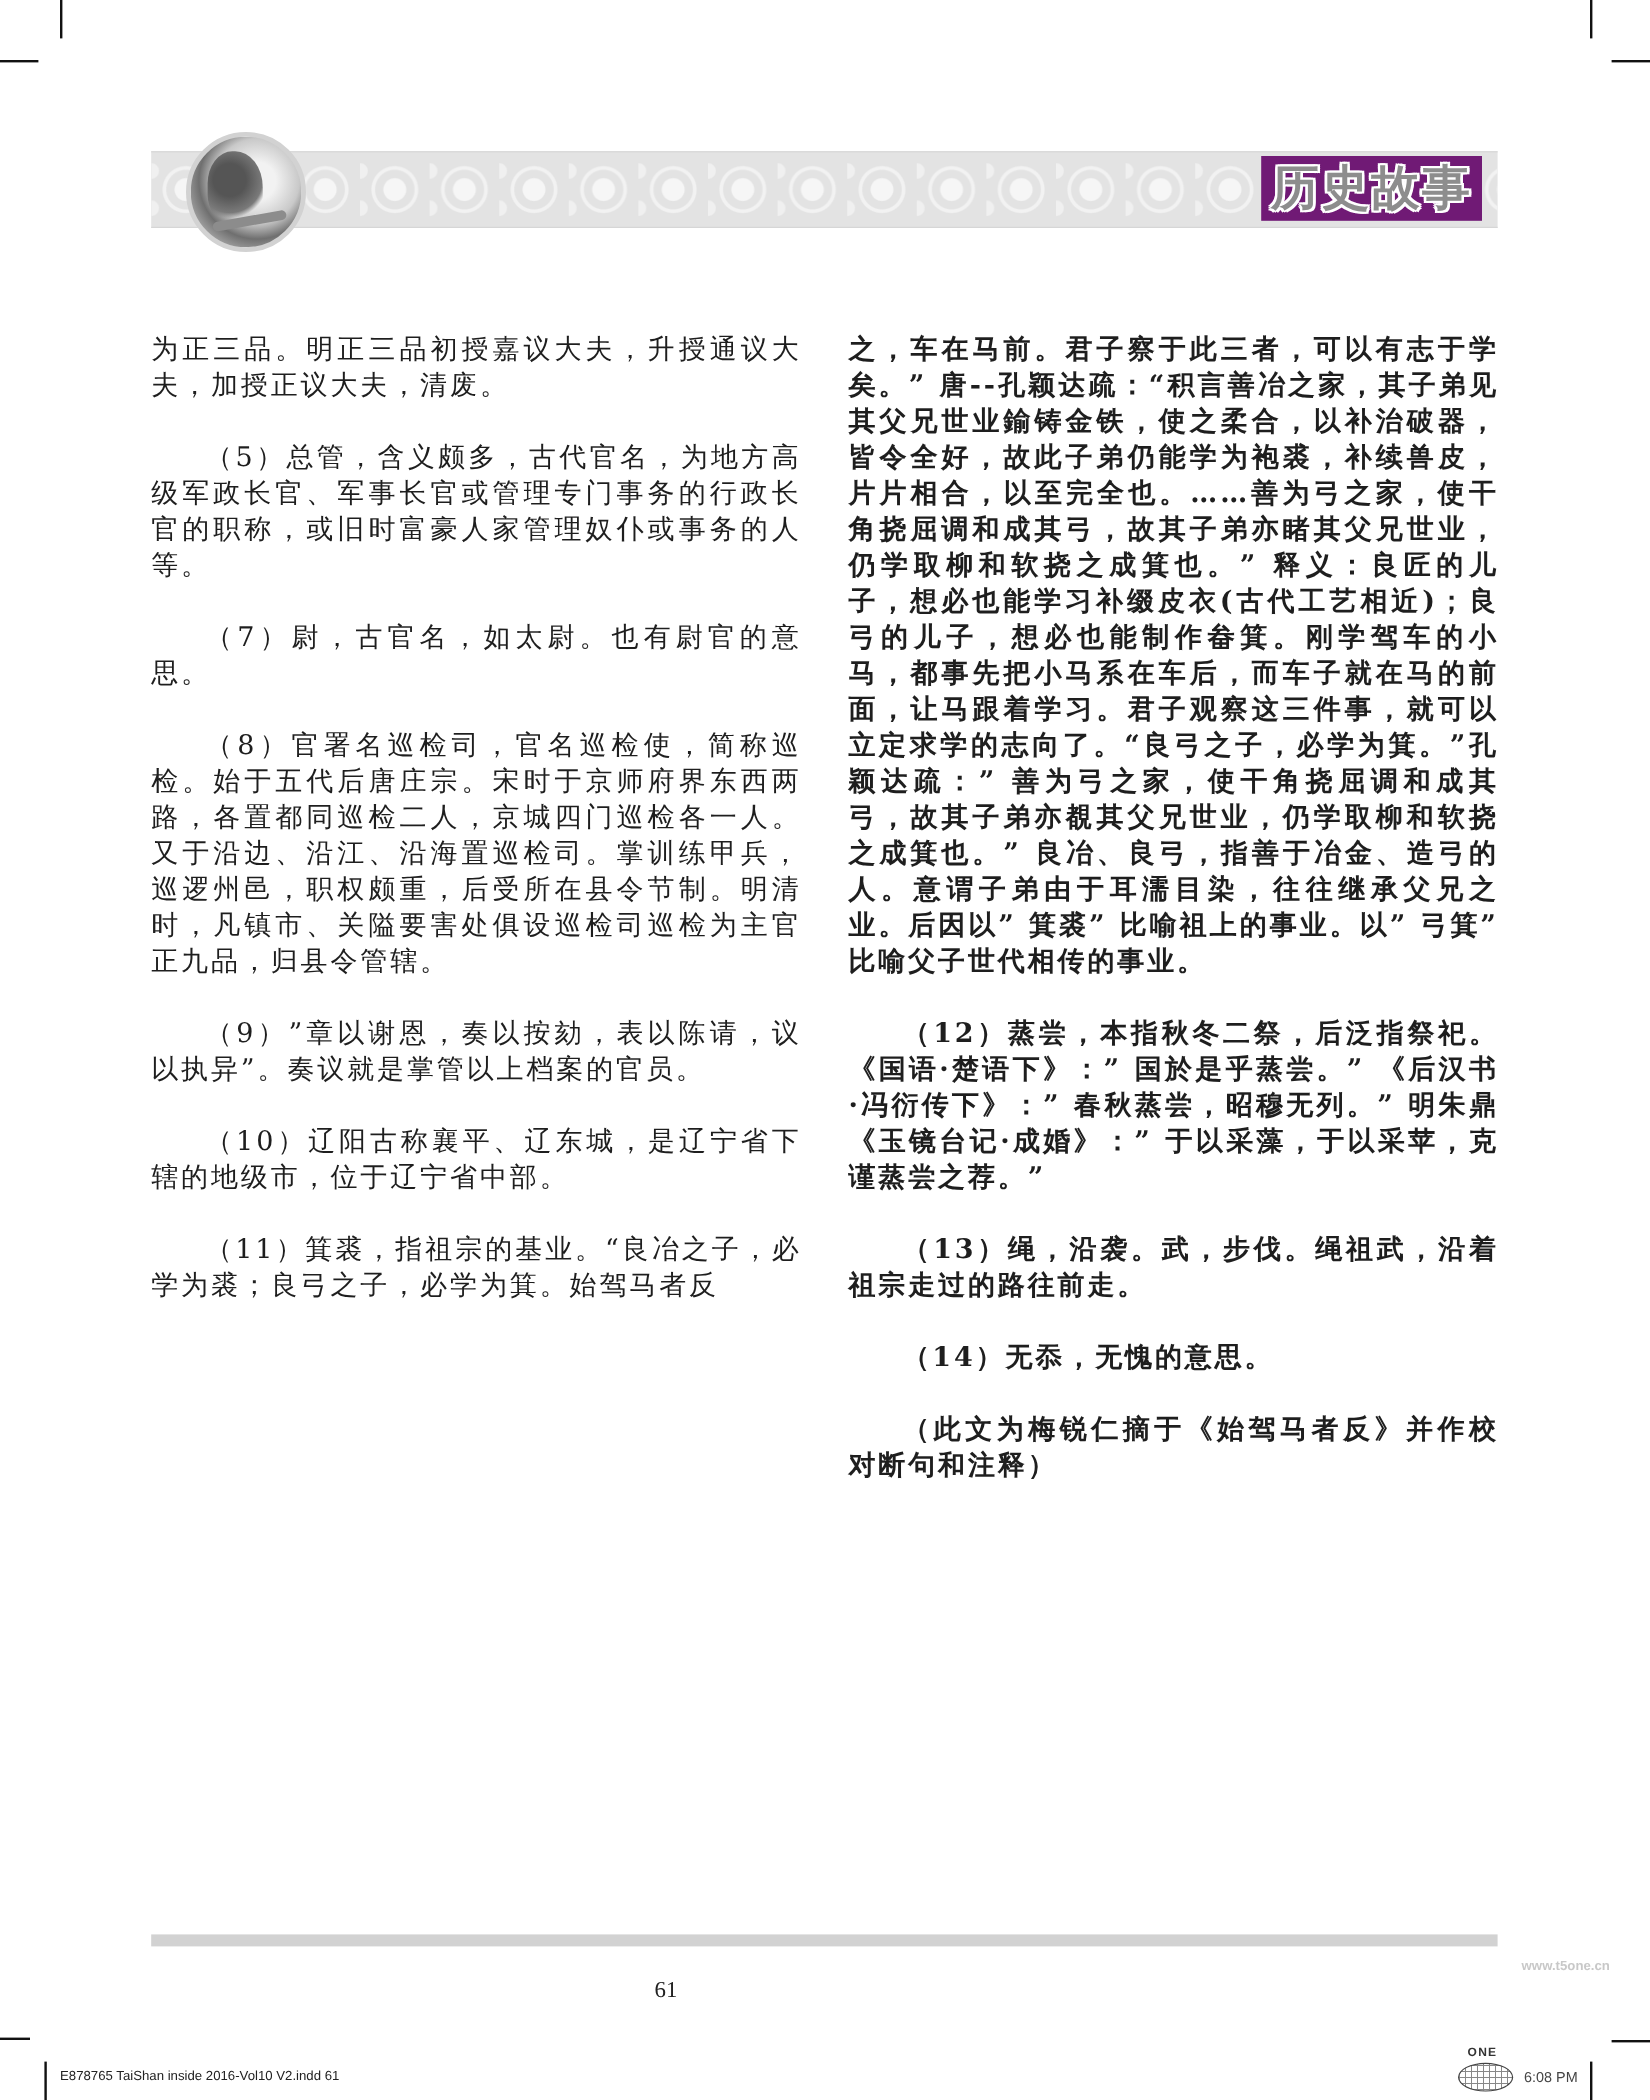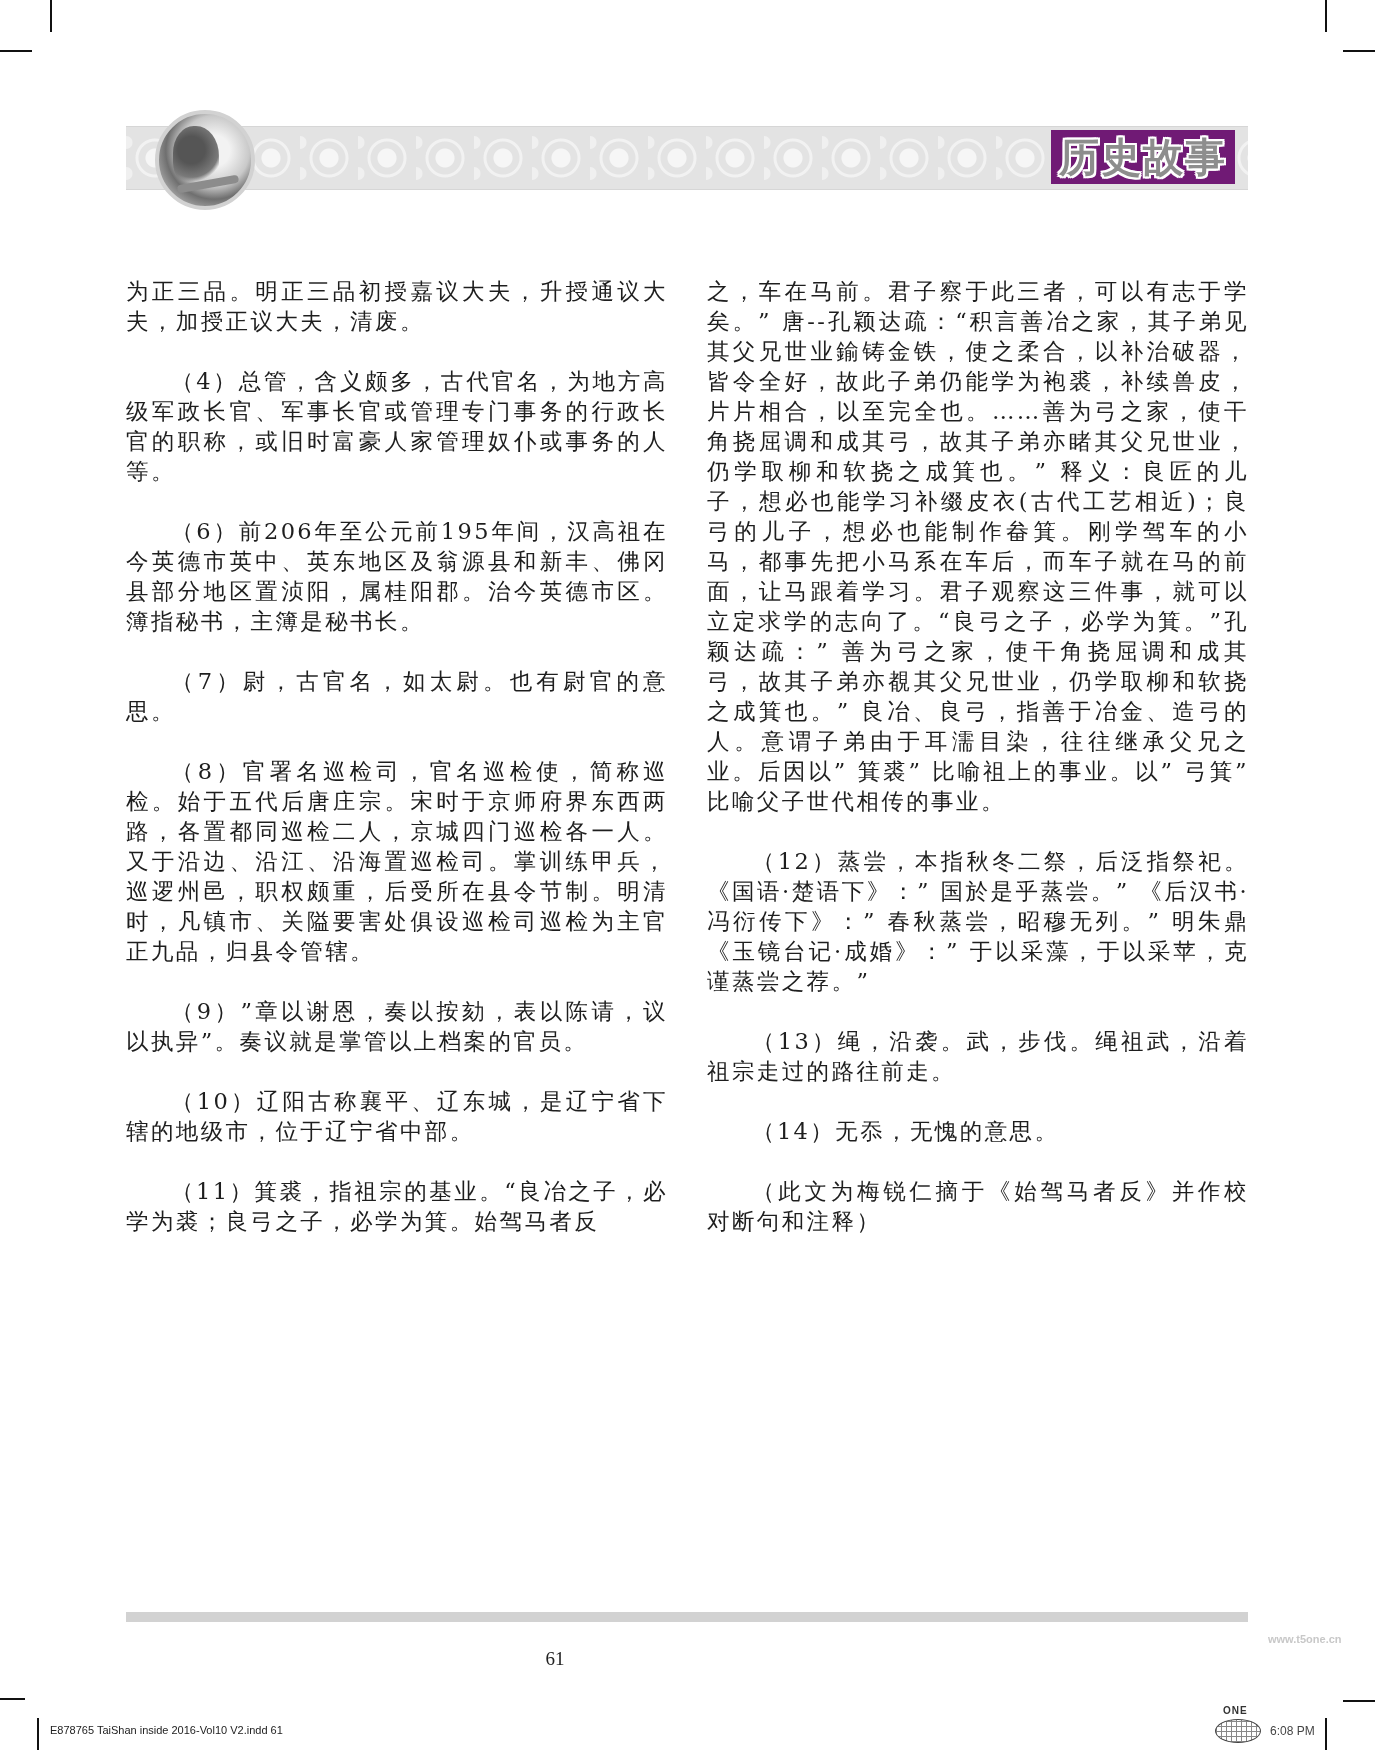--- a/index.html
+++ b/index.html
@@ -19,21 +19,21 @@
       border: 4px solid #d2d2d2; box-sizing: border-box; }
     .header-photo .tree { position: absolute; left: 14px; top: 12px; width: 46px; height: 60px; border-radius: 45% 50% 30% 40%;
       background: radial-gradient(circle at 40% 40%, #555 0 30%, #7a7a7a 60%, transparent 70%); }
     .header-photo .shore { position: absolute; left: 18px; top: 66px; width: 62px; height: 8px; background: #8c8c8c; transform: rotate(-10deg); border-radius: 4px; }
     .section-title { position: absolute; right: 140px; top: 130px; height: 54px; line-height: 54px;
       font-family: "DejaVu Sans", "Liberation Sans", sans-serif; font-weight: bold; font-size: 40px; color: #8d8d8d;
       letter-spacing: 2px; padding: 0 8px; background: #701a75;
       text-shadow: 2px 0 0 #fff, -2px 0 0 #fff, 0 2px 0 #fff, 0 -2px 0 #fff, 2px 2px 0 #fff, -2px -2px 0 #fff, 2px -2px 0 #fff, -2px 2px 0 #fff; }
     .column { position: absolute; top: 260px; width: 542px; font-size: 22.5px; line-height: 30px; text-align: justify; letter-spacing: 2.4px; }
     .col-left { left: 126px; }
-    .col-right { left: 707px; }
+    .col-right { left: 707px; font-weight: bold; }
     .para { margin: 16px 0 30px 0; white-space: pre-wrap; }
     .para.indent { text-indent: 2em; }
     .footer-bar { position: absolute; left: 126px; top: 1612px; width: 1122px; height: 10px; background: #d2d2d2; }
     .page-number { position: absolute; left: 0; width: 1110px; top: 1648px; text-align: center;
       font-family: "Liberation Serif", serif; font-size: 19px; color: #222; }
     .slug { position: absolute; left: 50px; top: 1724px; font-family: "Liberation Sans", sans-serif; font-size: 11px; color: #222; }
     .slug-time { position: absolute; left: 1270px; top: 1724px; font-family: Liberation Sans, sans-serif; font-size: 12px; color: #444; }
     .logo { position: absolute; left: 1215px; top: 1705px; width: 50px; height: 40px; }
     .logo .word { position: absolute; left: 8px; top: 0; font-family: "Liberation Sans", sans-serif; font-weight: bold; font-size: 10px; color: #333; letter-spacing: 1px; }
     .logo .globe { position: absolute; left: 0; top: 14px; width: 44px; height: 22px; border: 1.5px solid #444; border-radius: 50%;
@@ -54,22 +54,21 @@
 
 <div class="header-band"></div>
 <div class="header-photo">
   <div class="tree"></div>
   <div class="shore"></div>
 </div>
 <div class="section-title">历史故事</div>
 
 <div class="column col-left">
   <p class="para">为正三品。明正三品初授嘉议大夫，升授通议大夫，加授正议大夫，清废。</p>
-  <p class="para indent">（4）总管，含义颇多，古代官名，为地方高级军政长官、军事长官或管理专门事务的行政长官的职称，或旧时富豪人家管理奴仆或事务的人等。</p>
-  <p class="para indent">（6）前206年至公元前195年间，汉高祖在今英德市英中、英东地区及翁源县和新丰、佛冈县部分地区置浈阳，属桂阳郡。治今英德市区。簿指秘书，主簿是秘书长。</p>
+  <p class="para indent">（5）总管，含义颇多，古代官名，为地方高级军政长官、军事长官或管理专门事务的行政长官的职称，或旧时富豪人家管理奴仆或事务的人等。</p>
   <p class="para indent">（7）尉，古官名，如太尉。也有尉官的意思。</p>
   <p class="para indent">（8）官署名巡检司，官名巡检使，简称巡检。始于五代后唐庄宗。宋时于京师府界东西两路，各置都同巡检二人，京城四门巡检各一人。又于沿边、沿江、沿海置巡检司。掌训练甲兵，巡逻州邑，职权颇重，后受所在县令节制。明清时，凡镇市、关隘要害处俱设巡检司巡检为主官正九品，归县令管辖。</p>
   <p class="para indent">（9）”章以谢恩，奏以按劾，表以陈请，议以执异”。奏议就是掌管以上档案的官员。</p>
   <p class="para indent">（10）辽阳古称襄平、辽东城，是辽宁省下辖的地级市，位于辽宁省中部。</p>
   <p class="para indent">（11）箕裘，指祖宗的基业。“良冶之子，必学为裘；良弓之子，必学为箕。始驾马者反</p>
 </div>
 
 <div class="column col-right">
   <p class="para">之，车在马前。君子察于此三者，可以有志于学矣。” 唐--孔颖达疏：“积言善冶之家，其子弟见其父兄世业鍮铸金铁，使之柔合，以补治破器，皆令全好，故此子弟仍能学为袍裘，补续兽皮，片片相合，以至完全也。……善为弓之家，使干角挠屈调和成其弓，故其子弟亦睹其父兄世业，仍学取柳和软挠之成箕也。” 释义：良匠的儿子，想必也能学习补缀皮衣(古代工艺相近)；良弓的儿子，想必也能制作畚箕。刚学驾车的小马，都事先把小马系在车后，而车子就在马的前面，让马跟着学习。君子观察这三件事，就可以立定求学的志向了。“良弓之子，必学为箕。”孔颖达疏：” 善为弓之家，使干角挠屈调和成其弓，故其子弟亦覩其父兄世业，仍学取柳和软挠之成箕也。” 良冶、良弓，指善于冶金、造弓的人。意谓子弟由于耳濡目染，往往继承父兄之业。后因以” 箕裘” 比喻祖上的事业。以” 弓箕” 比喻父子世代相传的事业。</p>
   <p class="para indent">（12）蒸尝，本指秋冬二祭，后泛指祭祀。《国语·楚语下》：” 国於是乎蒸尝。” 《后汉书·冯衍传下》：” 春秋蒸尝，昭穆无列。” 明朱鼎《玉镜台记·成婚》：” 于以采藻，于以采苹，克谨蒸尝之荐。”</p>

